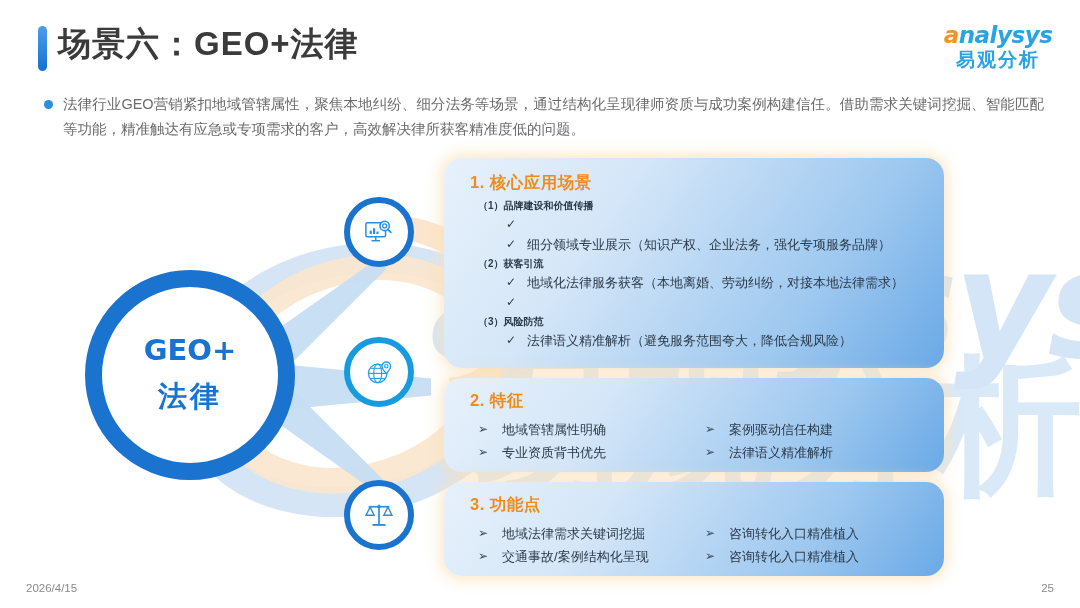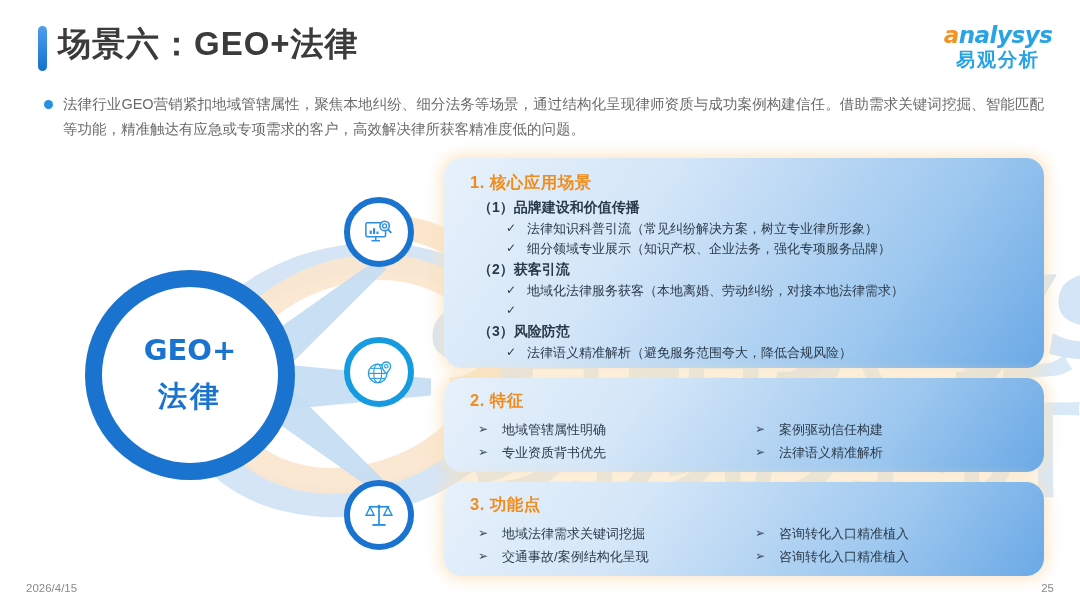--- a/index.html
+++ b/index.html
@@ -112,35 +112,35 @@
     position:absolute;width:70px;height:70px;border-radius:50%;
     background:#ffffff;box-sizing:border-box;
     display:flex;align-items:center;justify-content:center;
   }
   #node-1{left:284px;top:22px;border:6px solid #1a73cf;}
   #node-2{left:284px;top:162px;border:6px solid #169ae0;}
   #node-3{left:284px;top:305px;border:6px solid #1a73cf;}
 
   
   .card{
-    position:absolute;left:444px;width:600px;border-radius:18px;
+    position:absolute;left:444px;width:500px;border-radius:18px;
     background:linear-gradient(125deg,#e7f1fb 0%,#d4e6f8 32%,#9ec8ef 72%,#6aa9e6 100%);
     box-shadow:0 0 14px 4px rgba(250,224,186,.75);
     box-sizing:border-box;
   }
   #card-1{top:158px;height:210px;padding:14px 20px 0 26px;}
   #card-2{top:378px;height:94px;padding:12px 20px 0 26px;}
   #card-3{top:482px;height:94px;padding:12px 20px 0 26px;}
 
   .card-heading{
     font-size:16.5px;font-weight:700;color:#f08c1b;letter-spacing:.5px;
     margin-bottom:5px;
   }
   .sub-heading{
-    font-size:14px;font-weight:700;color:#2b3a4a;
+    font-size:10px;font-weight:700;color:#2b3a4a;
     margin:3px 0 2px 8px;
   }
   .check-row{
     display:flex;align-items:flex-start;margin:1px 0 1px 36px;
     font-size:13px;color:#2b3a4a;line-height:19px;
   }
   .check-mark{
     color:#2b3a4a;font-size:12px;margin-right:11px;flex:0 0 auto;line-height:19px;
   }
   .two-col{display:flex;}
@@ -230,21 +230,20 @@
     </div>
   </div>
 
   <div class="card" id="card-1">
     <div class="card-heading">1. 核心应用场景</div>
 
     <div>
       <div class="sub-heading">（1）品牌建设和价值传播</div>
       <div class="check-row">
         <span class="check-mark">✓</span>
-        <span>法律知识科普引流（常见纠纷解决方案，树立专业律所形象）</span>
       </div>
       <div class="check-row">
         <span class="check-mark">✓</span>
         <span>细分领域专业展示（知识产权、企业法务，强化专项服务品牌）</span>
       </div>
     </div>
 
     <div>
       <div class="sub-heading">（2）获客引流</div>
       <div class="check-row">

